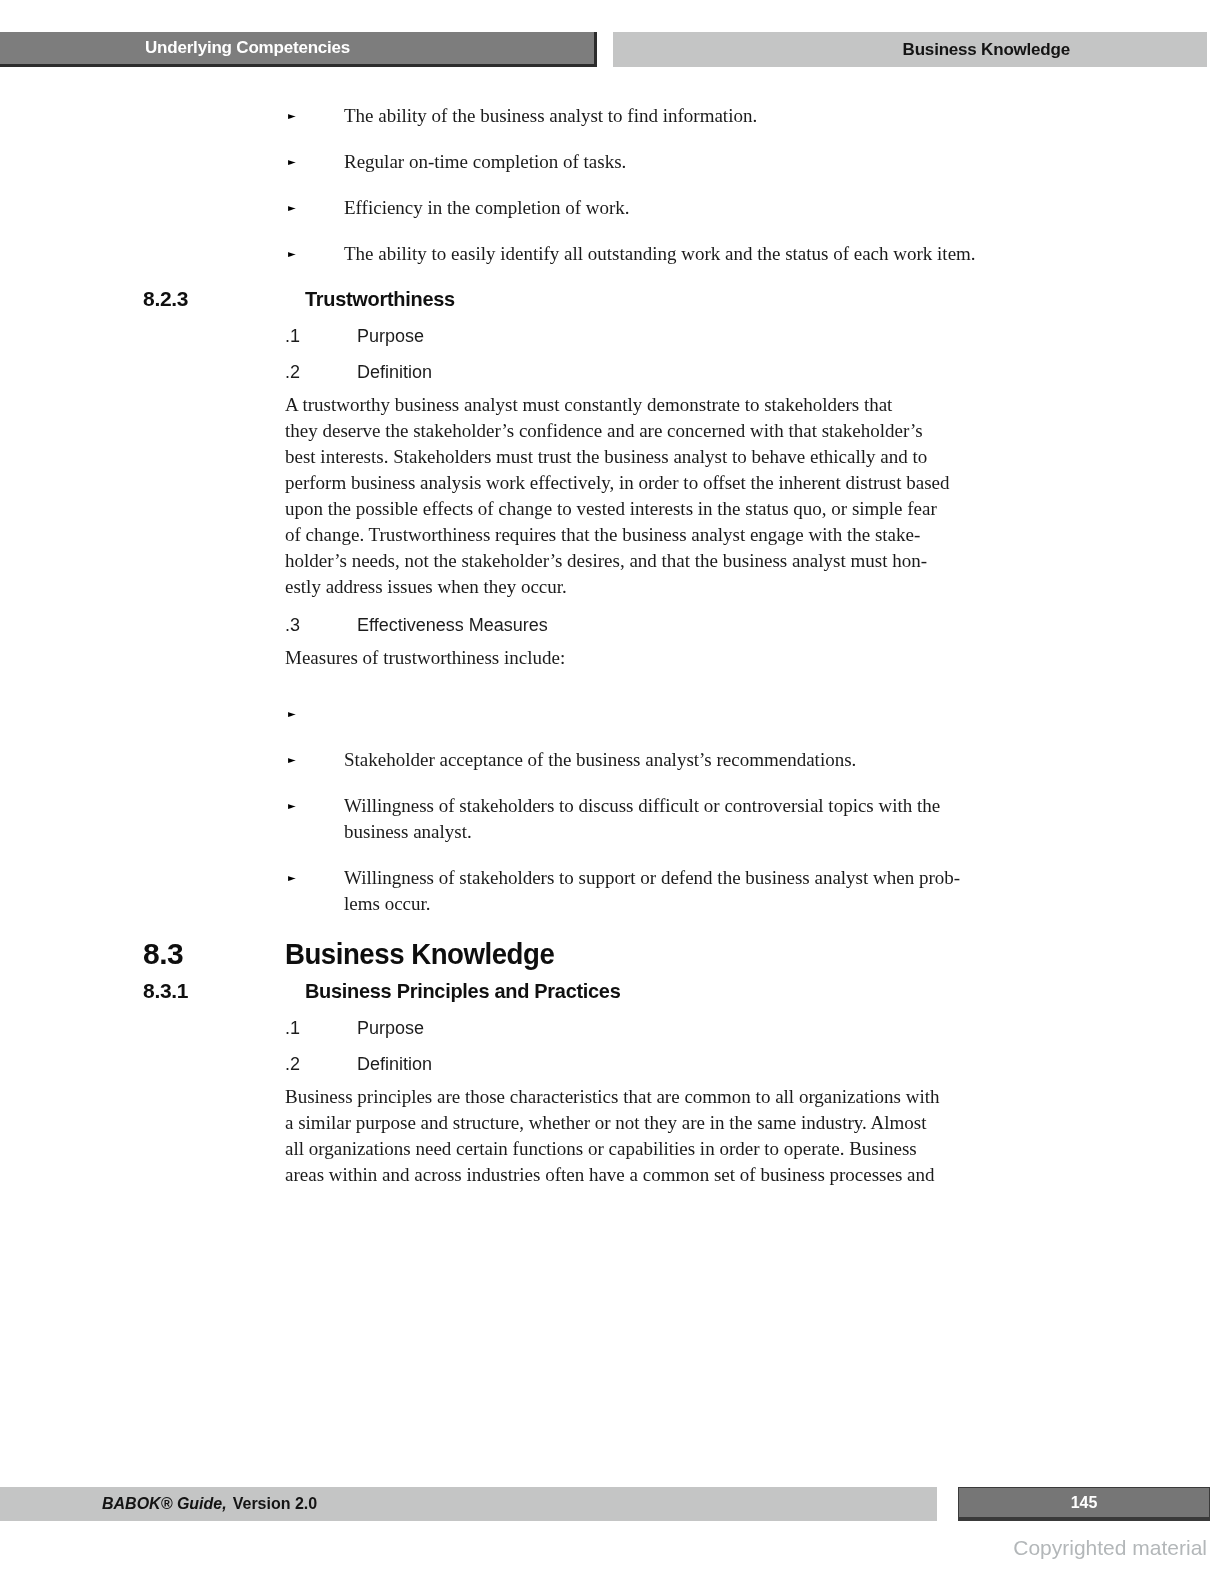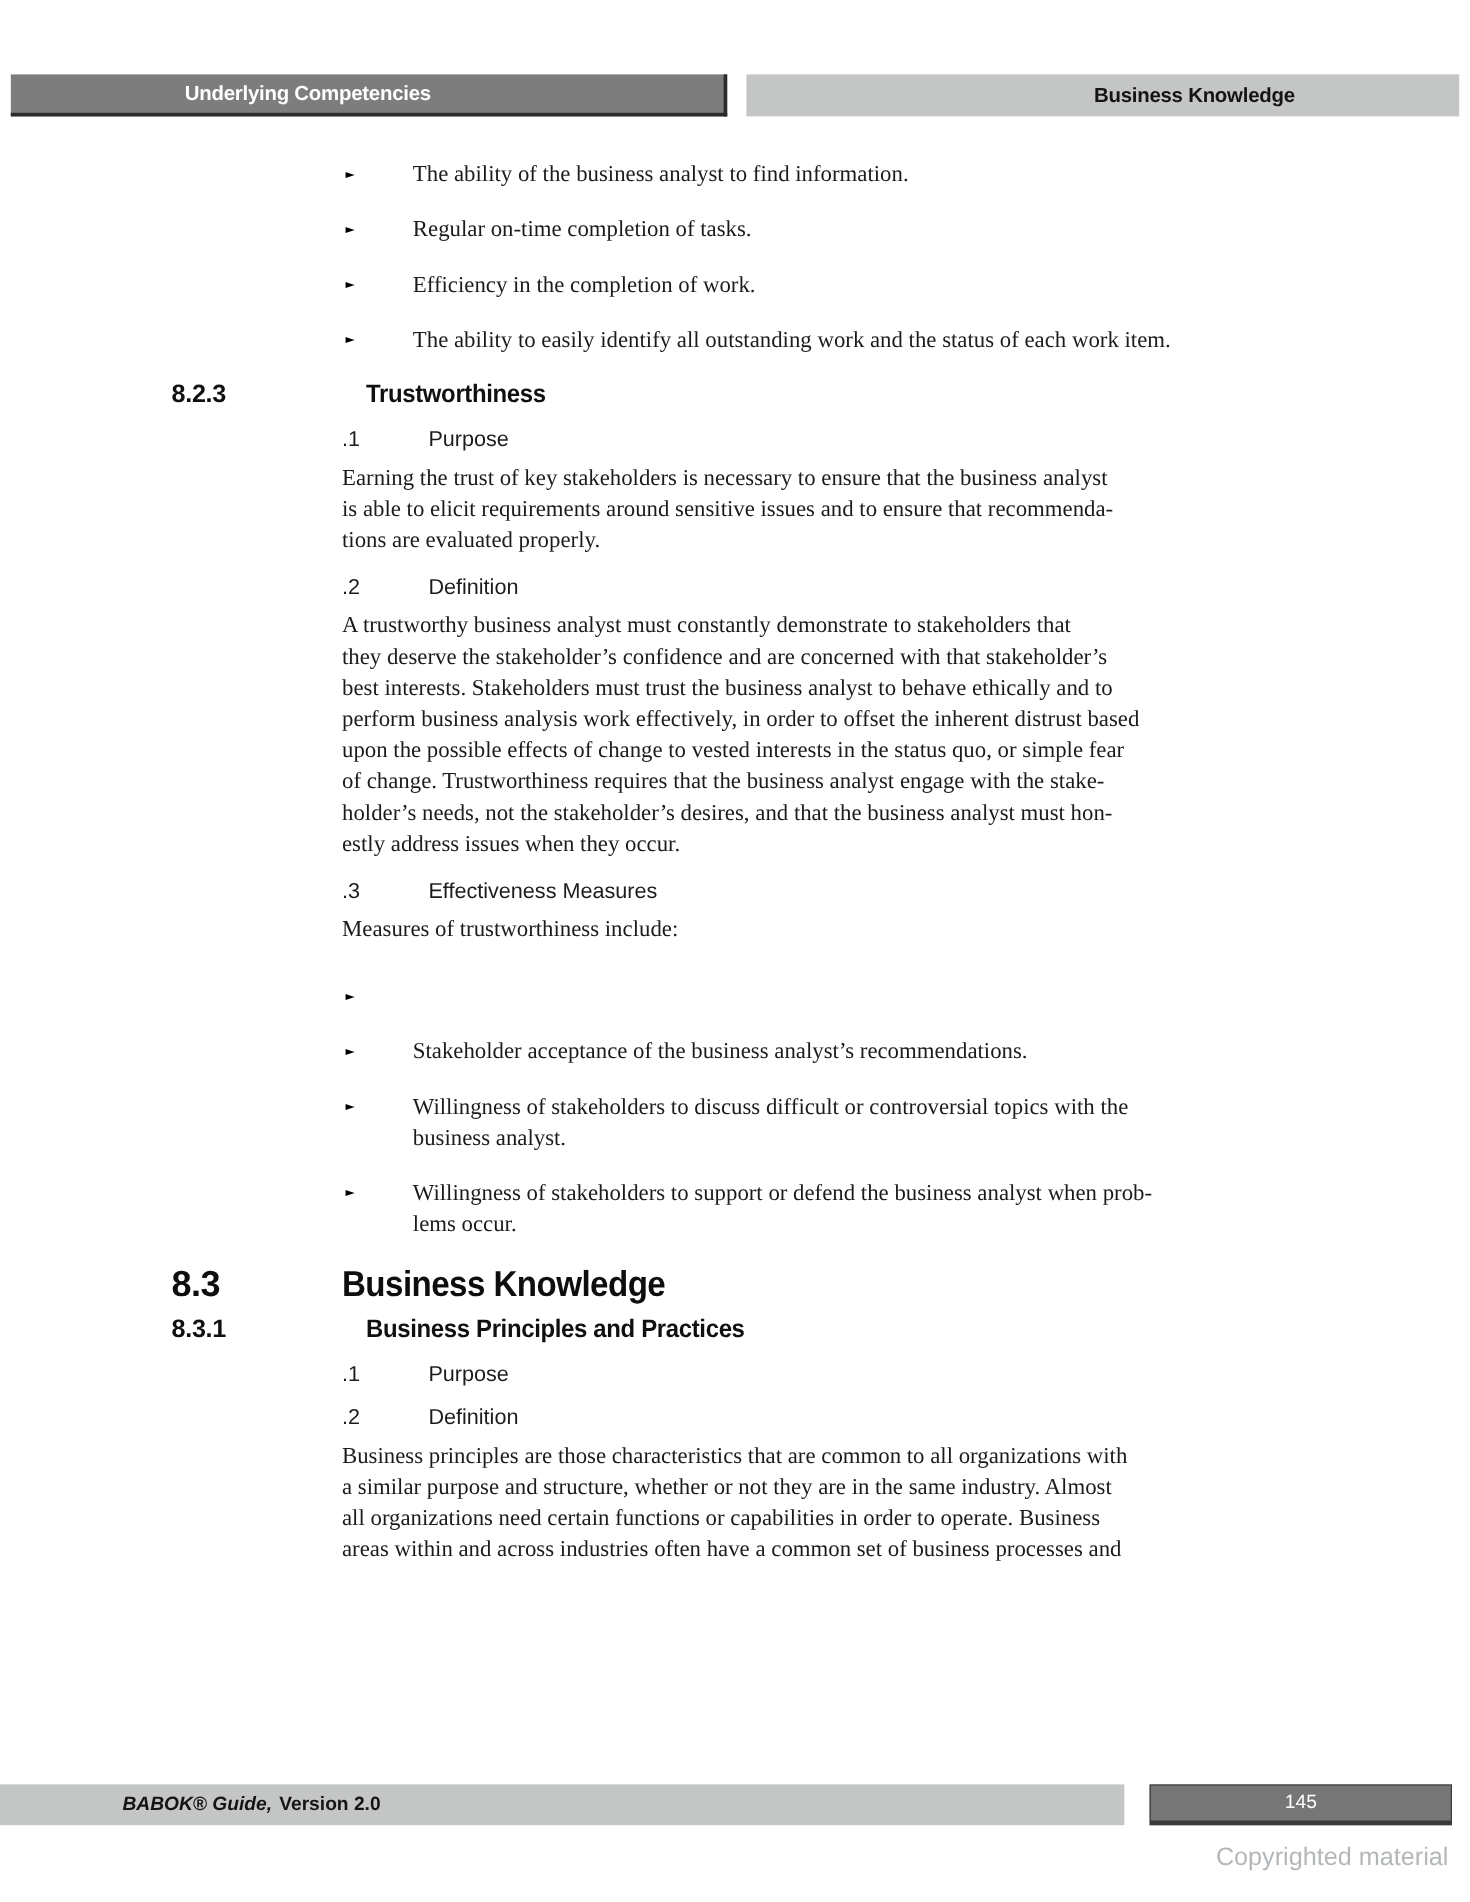--- a/index.html
+++ b/index.html
@@ -7,21 +7,21 @@
     position: relative;
     width: 1225px;
     height: 1585px;
     background: #ffffff;
     overflow: hidden;
     font-family: "Liberation Serif", serif;
     color: #1b1b1b;
   }
 
   
-  .header-row { display: flex; padding-top: 62px; justify-content: center; }
+  .header-row { display: flex; padding-top: 32px; }
   .tab-left {
     box-sizing: border-box;
     width: 597px; height: 35px;
     background: #7d7d7d;
     border-bottom: 3px solid #2c2c2c;
     border-right: 3px solid #2c2c2c;
     display: flex; align-items: center;
     padding-left: 145px;
   }
   .tab-left span {
@@ -102,21 +102,21 @@
   }
   .footer-bar .it { font-style: italic; margin-right: 6px; }
   .page-box {
     position: absolute; top: 1487px; left: 958px;
     box-sizing: border-box;
     width: 252px; height: 34px;
     background: #767676;
     border: 1px solid #3a3a3a; border-bottom-width: 4px;
     display: flex; align-items: center; justify-content: center;
     font-family: "Liberation Sans", sans-serif;
-    font-weight: normal; font-size: 16px; color: #ffffff;
+    font-weight: bold; font-size: 16px; color: #ffffff;
   }
   .watermark {
     position: absolute; top: 1536px; right: 18px;
     font-family: "Liberation Sans", sans-serif;
     font-size: 21px; color: #b3b7b9;
   }
 </style>
 </head>
 <body>
 
@@ -154,23 +154,20 @@
 
     <div class="h3row">
       <span class="num">8.2.3</span>
       <span class="ttl">Trustworthiness</span>
     </div>
 
     <div class="subhead">
       <span class="snum">.1</span>
       <span>Purpose</span>
     </div>
-    <div class="para">Earning the trust of key stakeholders is necessary to ensure that the business analyst
-is able to elicit requirements around sensitive issues and to ensure that recommenda-
-tions are evaluated properly.</div>
 
     <div class="subhead">
       <span class="snum">.2</span>
       <span>Definition</span>
     </div>
     <div class="para">A trustworthy business analyst must constantly demonstrate to stakeholders that
 they deserve the stakeholder’s confidence and are concerned with that stakeholder’s
 best interests. Stakeholders must trust the business analyst to behave ethically and to
 perform business analysis work effectively, in order to offset the inherent distrust based
 upon the possible effects of change to vested interests in the status quo, or simple fear

